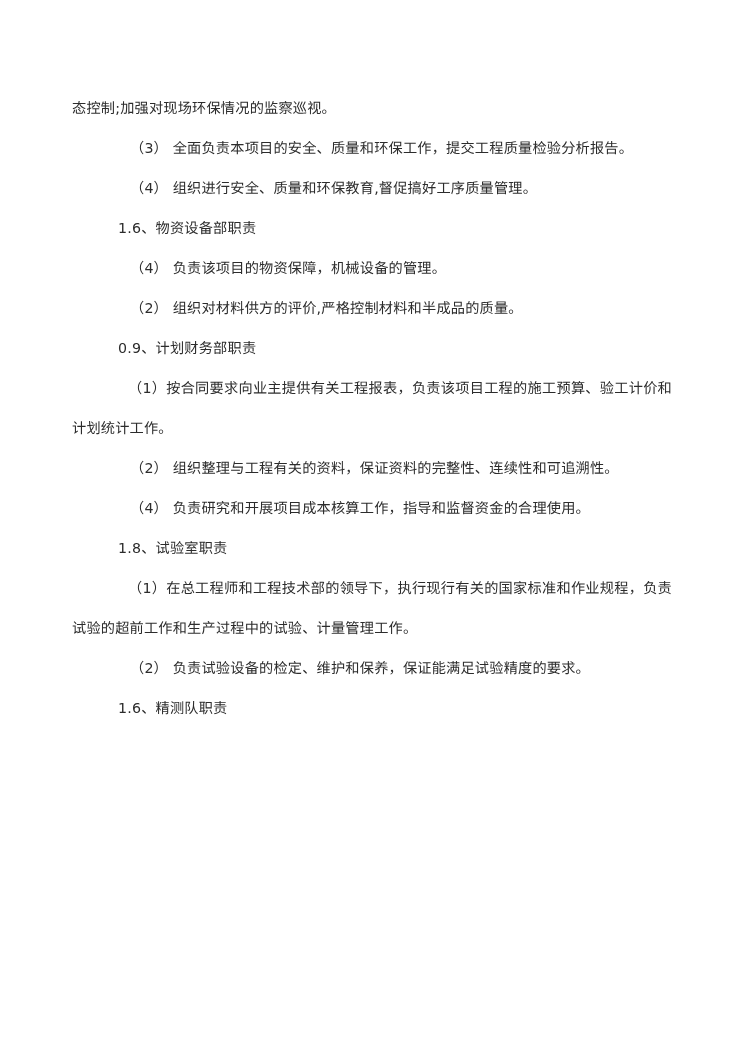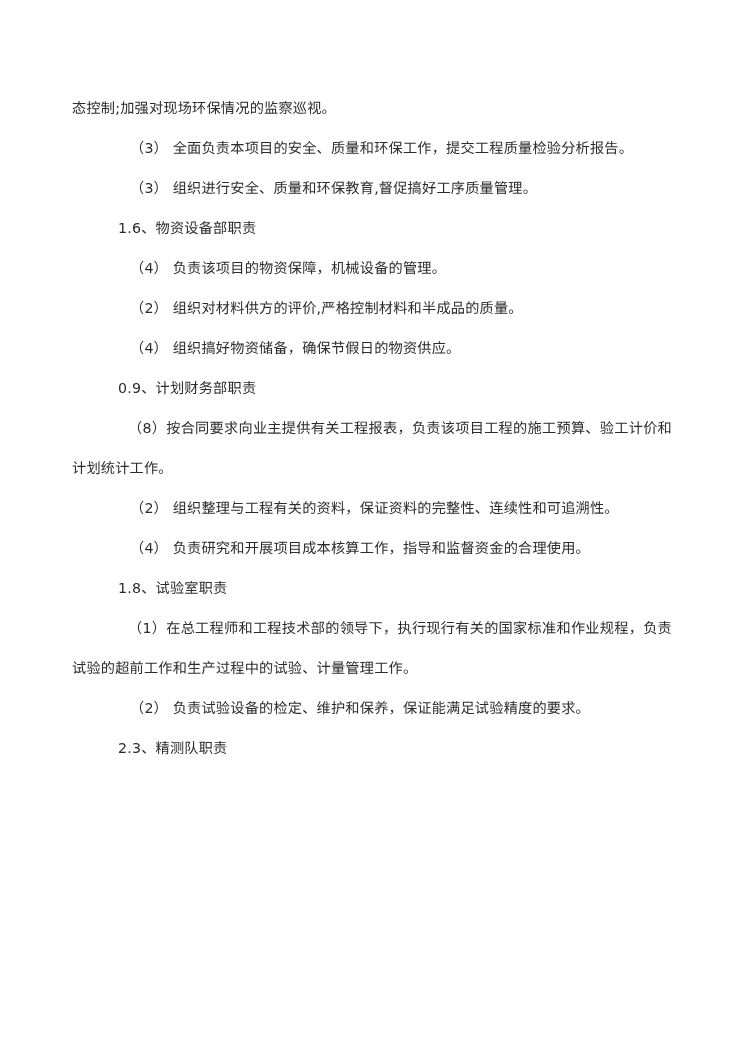--- a/index.html
+++ b/index.html
@@ -63,43 +63,42 @@
 </head>
 <body>
 
 <div class="page">
   <div class="doc-body">
 
     <p class="para continuation">态控制;加强对现场环保情况的监察巡视。</p>
 
     <p class="para item">（3） 全面负责本项目的安全、质量和环保工作，提交工程质量检验分析报告。</p>
 
-    <p class="para item">（3） 组织进行安全、质量和环保教育,督促搞好工序质量管理。</p>
+    <p class="para item">（4） 组织进行安全、质量和环保教育,督促搞好工序质量管理。</p>
 
     <p class="para heading">1.6、物资设备部职责</p>
 
     <p class="para item">（4） 负责该项目的物资保障，机械设备的管理。</p>
 
     <p class="para item">（2） 组织对材料供方的评价,严格控制材料和半成品的质量。</p>
 
 
-    <p class="para item">（4） 组织搞好物资储备，确保节假日的物资供应。</p>
 
     <p class="para heading">0.9、计划财务部职责</p>
 
-    <p class="para item-tight">（8）按合同要求向业主提供有关工程报表，负责该项目工程的施工预算、验工计价和计划统计工作。</p>
+    <p class="para item-tight">（1）按合同要求向业主提供有关工程报表，负责该项目工程的施工预算、验工计价和计划统计工作。</p>
 
     <p class="para item">（2） 组织整理与工程有关的资料，保证资料的完整性、连续性和可追溯性。</p>
 
     <p class="para item">（4） 负责研究和开展项目成本核算工作，指导和监督资金的合理使用。</p>
 
     <p class="para heading">1.8、试验室职责</p>
 
     <p class="para item-tight">（1）在总工程师和工程技术部的领导下，执行现行有关的国家标准和作业规程，负责试验的超前工作和生产过程中的试验、计量管理工作。</p>
 
     <p class="para item">（2） 负责试验设备的检定、维护和保养，保证能满足试验精度的要求。</p>
 
 
 
-    <p class="para heading">2.3、精测队职责</p>
+    <p class="para heading">1.6、精测队职责</p>
 
   </div>
 </div>
 
 </body></html>

